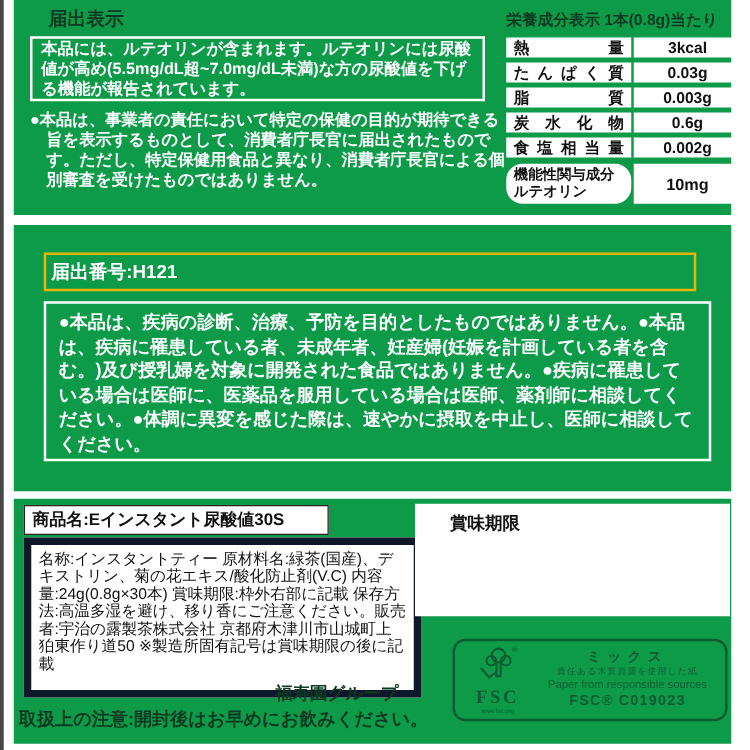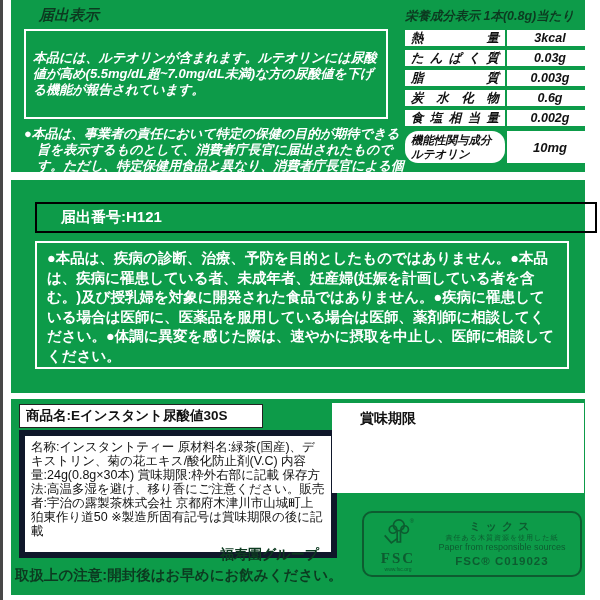--- a/index.html
+++ b/index.html
@@ -3,49 +3,49 @@
 <meta charset="utf-8">
 <style>
   html,body{margin:0;padding:0;}
   .page{
     position:relative;width:600px;height:600px;background:#ffffff;
     font-family:"Liberation Sans","DejaVu Sans",sans-serif;
     overflow:hidden;
   }
   .edge-line{position:absolute;left:0;top:0;width:3px;height:600px;background:#474747;}
   .panel{position:absolute;left:11px;width:574px;background:#0d9b49;}
-  .panel-top{top:0;height:172px;font-style:italic;}
+  .panel-top{top:0;height:172px;}
   .panel-mid{top:180px;height:213px;}
   .panel-bot{top:399px;height:196px;}
 
   
   .top-left{position:absolute;left:13px;top:4px;width:382px;}
   .heading-top{margin:2px 0 4px 15px;font-size:15px;font-weight:bold;color:#0c3a20;}
   .claim-box{border:2px solid #ffffff;color:#ffffff;font-weight:bold;
-    font-size:13px;line-height:16px;padding:19px 7px;width:346px;margin-bottom:7px;}
+    font-size:13px;line-height:16px;padding:0 7px;width:346px;margin-bottom:7px;}
   .disclaimer{color:#ffffff;font-weight:bold;font-size:13px;line-height:16px;
     width:372px;padding-left:13px;text-indent:-13px;}
 
   .nut{position:absolute;left:394px;top:8px;width:188px;}
   .nut-title{font-size:12.5px;font-weight:bold;color:#0c3a20;margin-bottom:5px;white-space:nowrap;}
   .nut-table{display:flex;flex-direction:column;gap:4px;}
   .nut-row{display:flex;gap:2px;}
   .nut-label{width:88px;background:#ffffff;font-size:12.5px;font-weight:bold;color:#111;
     padding:1px 6px;line-height:14px;text-align:justify;text-align-last:justify;}
   .nut-value{flex:1;background:#ffffff;text-align:center;font-size:12.5px;font-weight:bold;
     color:#111;line-height:16px;}
   .nut-func{display:flex;gap:2px;margin-top:5px;}
   .nut-func-label{width:88px;background:#ffffff;font-size:11.5px;font-weight:bold;color:#111;
     padding:2px 6px;line-height:14px;white-space:pre-line;border-radius:13px;}
   .nut-func-value{flex:1;background:#ffffff;display:flex;align-items:center;justify-content:center;
     font-size:13px;font-weight:bold;color:#111;}
 
   
-  .reg-box{position:absolute;left:24px;top:22px;width:510px;border:2px solid #000000;
-    color:#ffffff;font-weight:bold;font-size:15px;padding:4px 24px;}
+  .reg-box{position:absolute;left:24px;top:22px;width:510px;border:2px solid #eab308;
+    color:#ffffff;font-weight:bold;font-size:15px;padding:4px 4px;}
   .warn-box{position:absolute;left:24px;top:61px;width:510px;border:2px solid #ffffff;
     color:#ffffff;font-weight:bold;font-size:14.5px;line-height:19.5px;padding:6px 10px;
     max-height:112px;overflow:hidden;}
 
   
   .prod-box{position:absolute;left:8px;top:5px;width:230px;background:#ffffff;
     border:1px solid #222;font-size:13.5px;font-weight:bold;color:#111;padding:2px 6px;
     white-space:nowrap;overflow:hidden;}
   .detail-box{position:absolute;left:8px;top:31px;width:294px;height:108px;background:#ffffff;
     border:6px solid #0f172a;font-size:12.5px;font-weight:normal;color:#111;line-height:14px;

